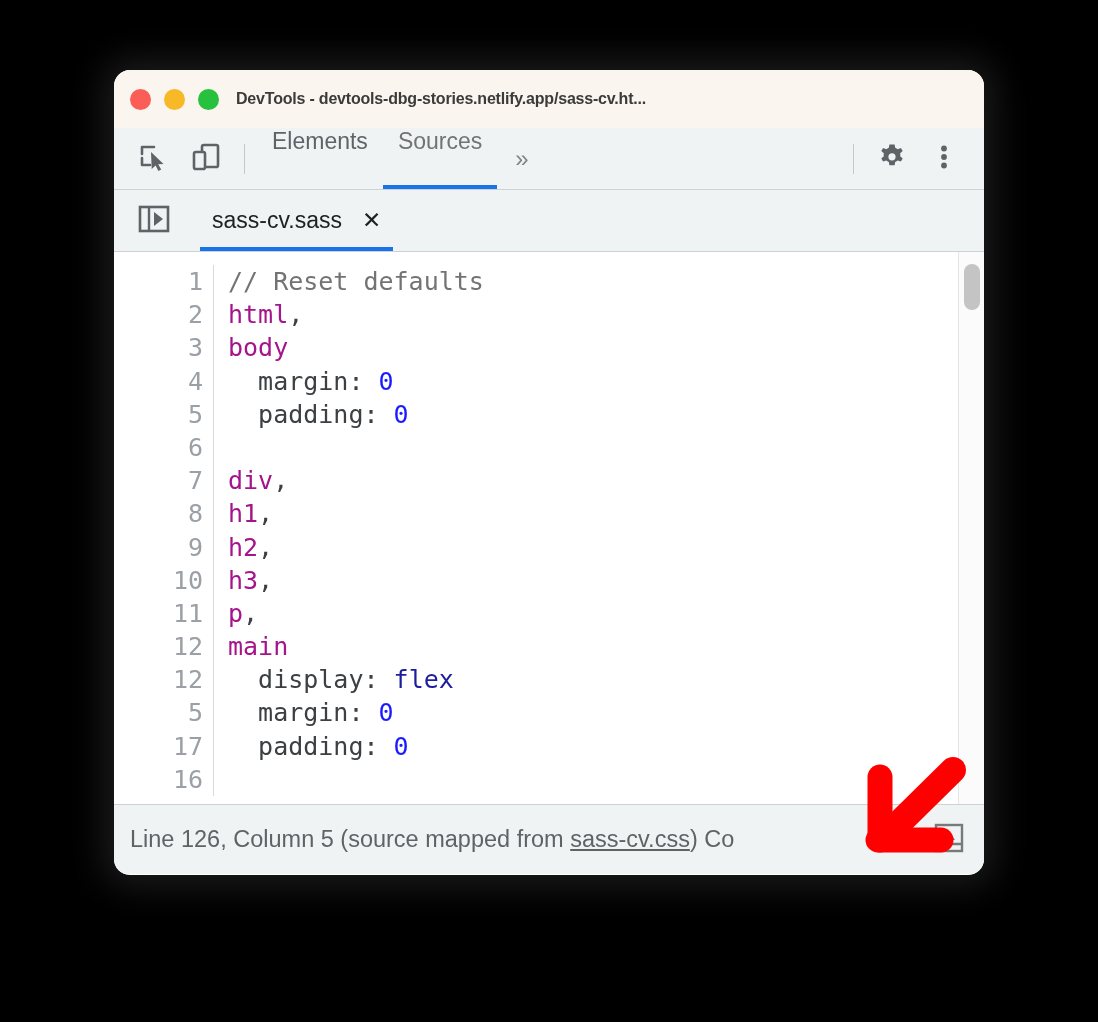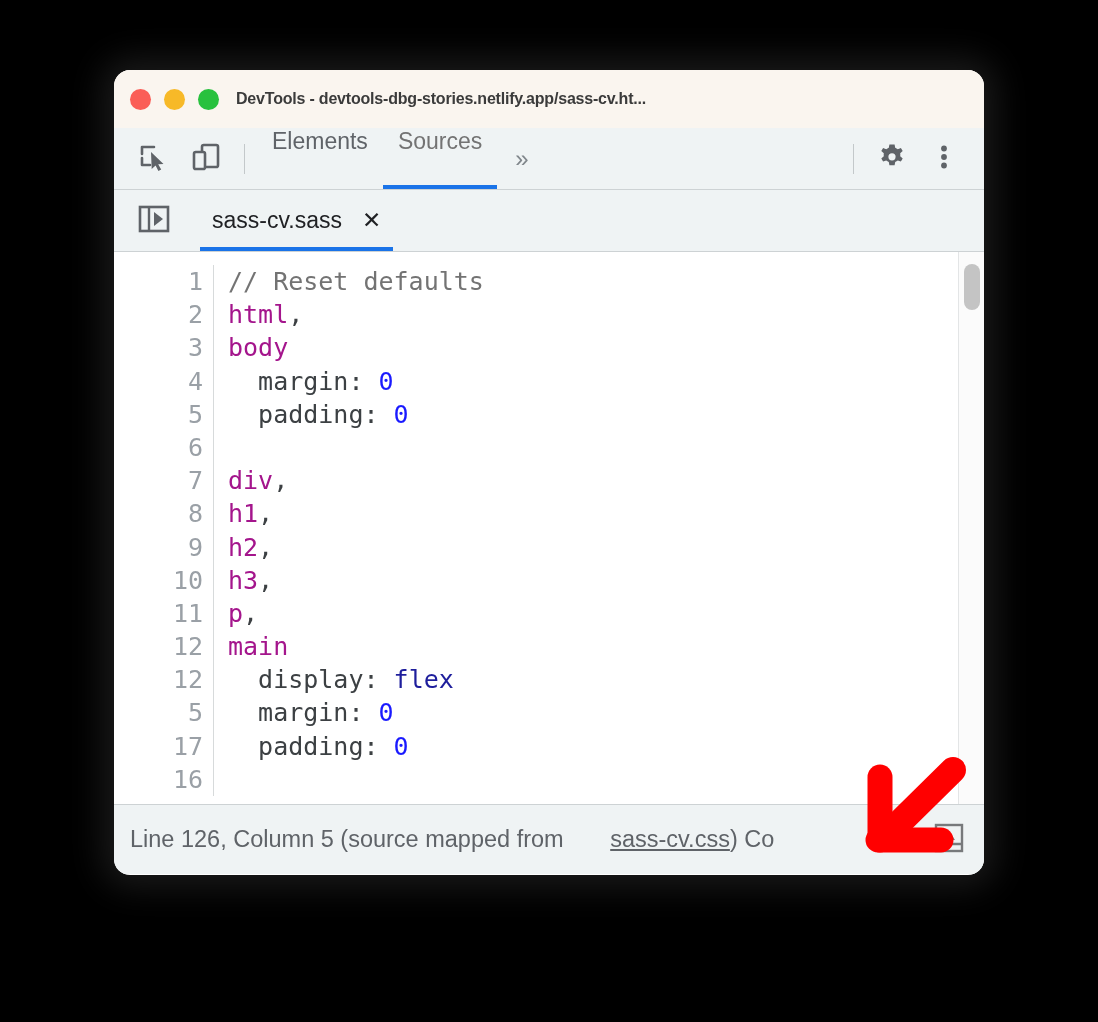--- a/index.html
+++ b/index.html
@@ -237,21 +237,20 @@
     overflow: hidden;
   }
   .status-text {
     font-size: 23.5px;
     color: #5f6368;
     white-space: nowrap;
   }
   .status-link {
     color: #5f6368;
     text-decoration: underline;
-    margin-left: 40px;
   }
   .format-btn {
     position: absolute;
     right: 16px;
     top: 16px;
     width: 38px;
     height: 38px;
     display: flex;
     align-items: center;
     justify-content: center;

